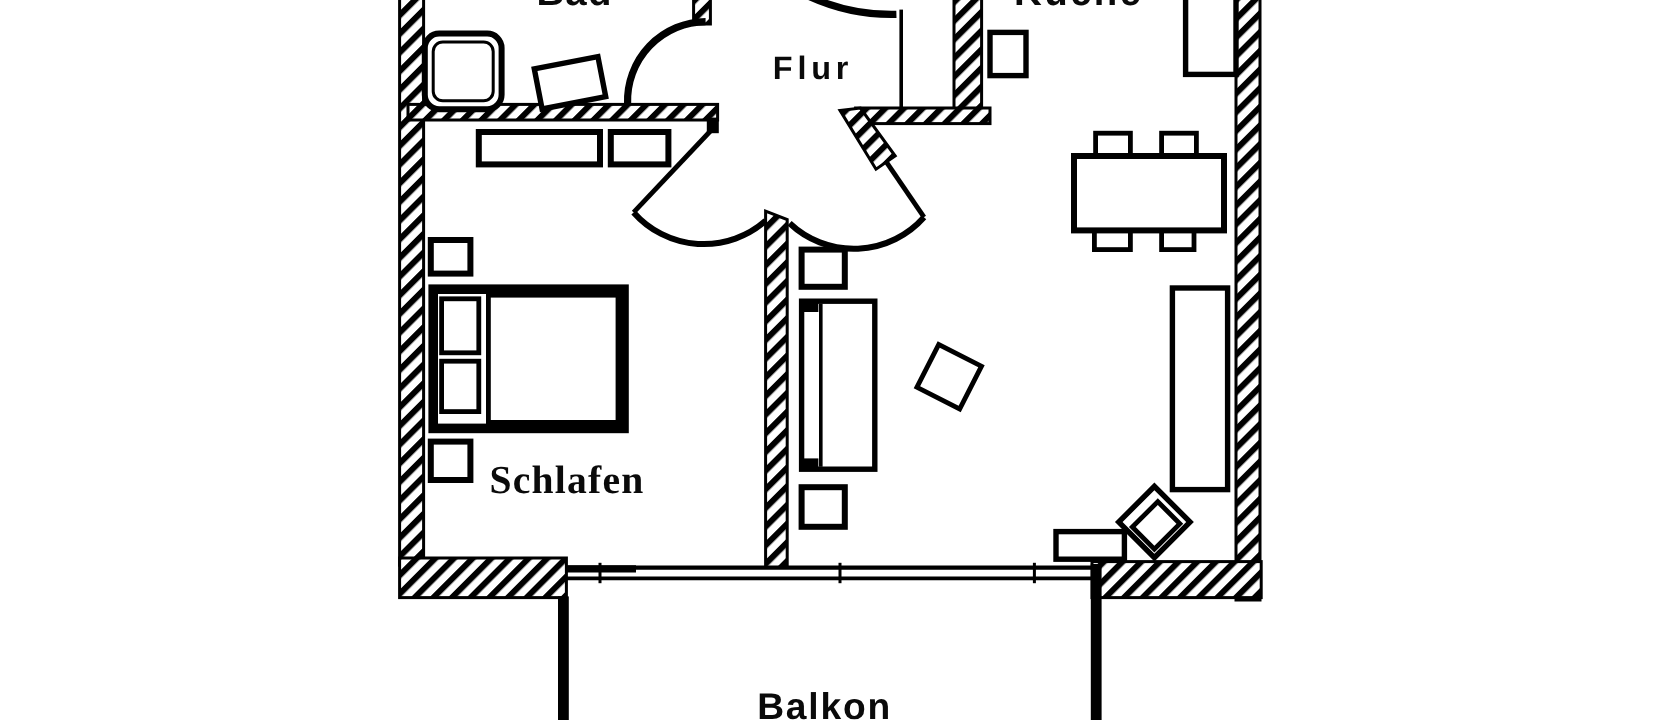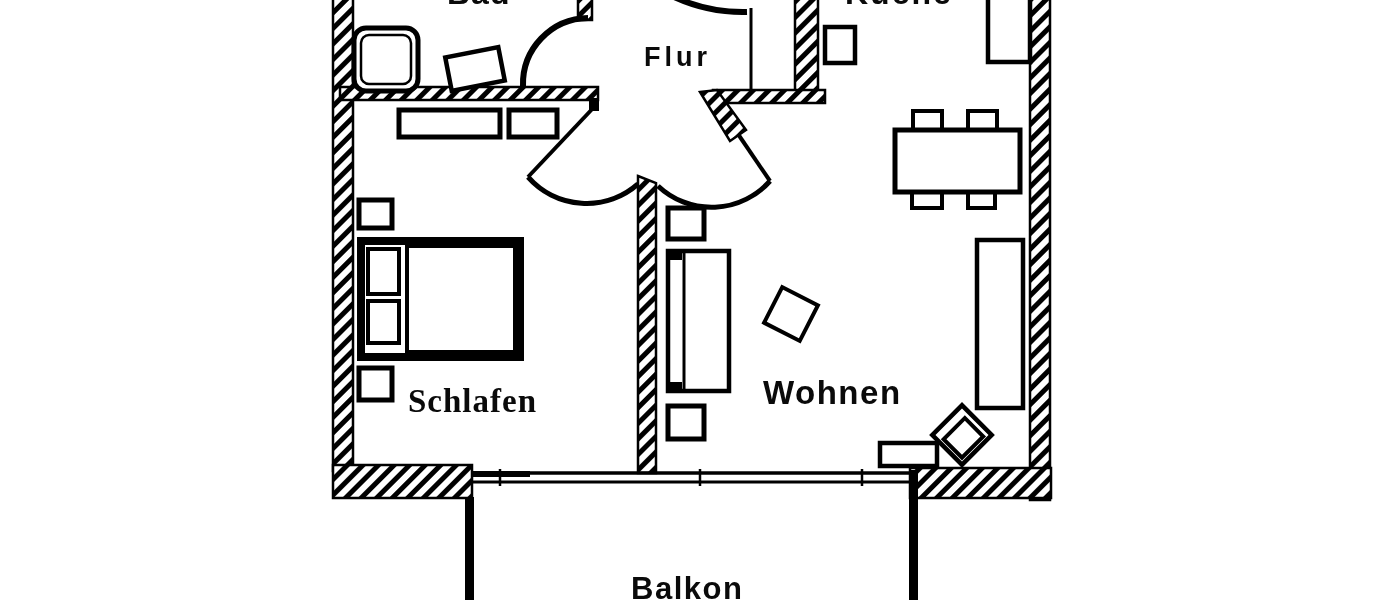--- a/index.html
+++ b/index.html
@@ -119,16 +119,15 @@
       <rect x="912" y="186" width="30" height="22" stroke-width="4"></rect>
       <rect x="968" y="186" width="27" height="22" stroke-width="4"></rect>
       <rect x="895" y="130" width="125" height="62" stroke-width="5"></rect>
     </g>
   </svg>
 
   <div class="room-label lbl-bad">Bad</div>
   <div class="room-label lbl-kueche">Küche</div>
   <div class="room-label lbl-flur">Flur</div>
   <div class="room-label lbl-schlafen">Schlafen</div>
-  <div class="room-label lbl-wohnen">Wohnen</div>
   <div class="room-label lbl-balkon">Balkon</div>
 
 </div>
 
 </body></html>

